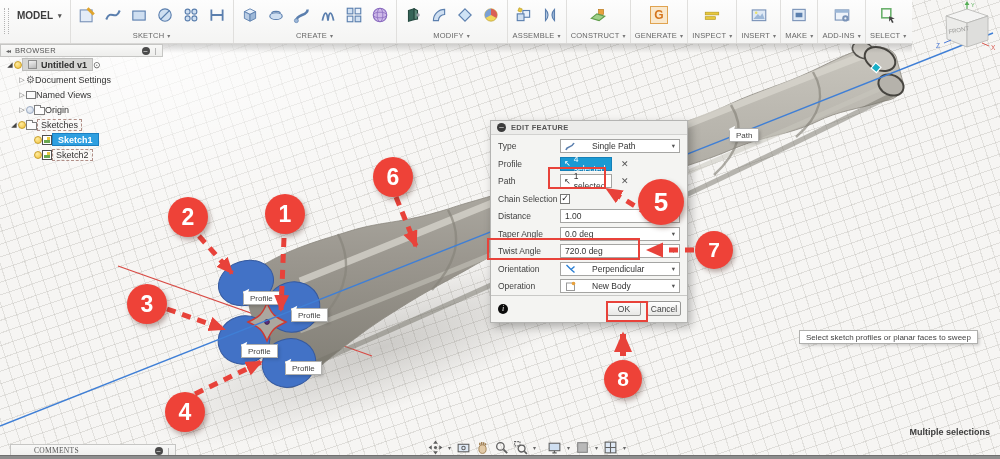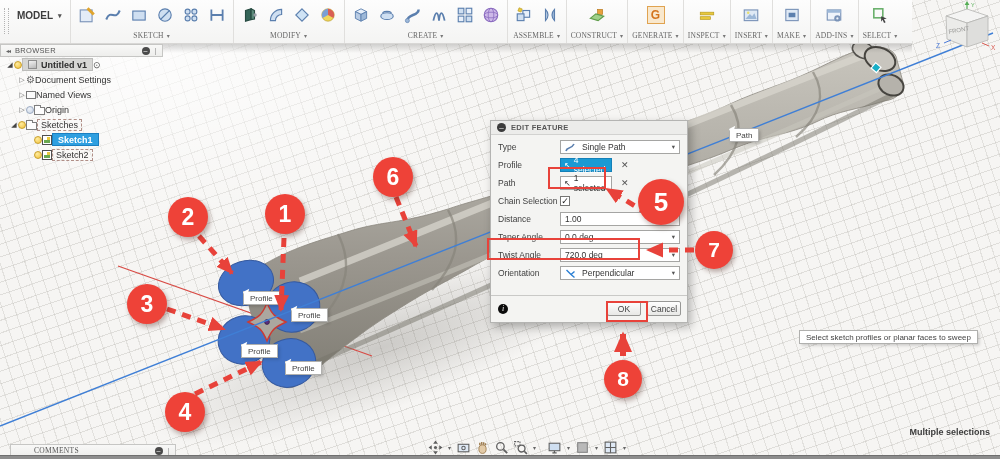--- a/index.html
+++ b/index.html
@@ -20,21 +20,21 @@
 
   
   #toolbar { position:absolute; left:0; top:0; width:912px; height:44px; background:linear-gradient(#fdfdfd,#f4f4f3);
     display:flex; align-items:stretch; z-index:10; border-bottom:1px solid #d8d7d5; }
   .grip { width:5px; height:26px; border-left:1px dotted #b3b3b3; border-right:1px dotted #b3b3b3; margin:8px 2px 0 4px; }
   .model-btn { display:flex; align-items:center; gap:5px; padding:0 8px 12px 6px; font-size:10px; font-weight:bold; color:#3c3c3c; background:none; border:none; }
   .model-btn .caret { font-size:7px; color:#555; }
   .tgroup { display:flex; flex-direction:column; align-items:center; justify-content:space-between; padding:3px 4px 3px; border-left:1px solid #e0dfdd; }
   .ticons { display:flex; gap:2px; align-items:center; }
   .ticon { width:24px; height:24px; display:flex; align-items:center; justify-content:center; }
-  .tlabel { font-size:7.5px; color:#666; display:flex; gap:3px; align-items:center; letter-spacing:.2px;font-family:Liberation Serif, serif; }
+  .tlabel { font-size:7.5px; color:#666; display:flex; gap:3px; align-items:center; letter-spacing:.2px; }
   .tlabel .caret { font-size:6px; color:#777; }
   .gicon { width:18px; height:18px; border:1.5px solid #e0a350; background:#f9e8cd; color:#d4741c; font-weight:bold; font-size:12px; display:flex; align-items:center; justify-content:center; }
 
   
   .panelbar { position:absolute; height:13px; background:linear-gradient(#f8f8f7,#eeeeec); border:1px solid #c6c6c4;
     display:flex; align-items:center; font-size:7.5px; color:#555; padding:0 5px; gap:5px; z-index:8; letter-spacing:.3px; }
   .panelbar .pdot { width:8px; height:8px; border-radius:50%; background:#4a4a4a; color:#fff; font-size:7px; line-height:7px; display:flex; align-items:center; justify-content:center; margin-left:auto; }
   .panelbar .pdiv { color:#999; font-size:8px; }
   .collapse-glyph { font-size:6px; color:#666; letter-spacing:-1px; }
   #btree { position:absolute; left:0; top:57px; z-index:8; font-size:9px; color:#333; }
@@ -63,21 +63,21 @@
 
   
   #dialog { position:absolute; left:490px; top:120px; width:198px; height:203px; background:#f4f4f2; border:1px solid #b4b4b2;
     box-shadow:3px 4px 9px rgba(0,0,0,.28); z-index:9; display:flex; flex-direction:column; }
   .dheader { height:14px; background:#ececea; border-bottom:1px solid #d2d2d0; display:flex; align-items:center; gap:5px; padding:0 6px; }
   .dheader .hdot { width:9px; height:9px; border-radius:50%; background:#3c3c3c; color:#fff; font-size:8px; line-height:8px; display:flex; align-items:center; justify-content:center; }
   .dtitle { font-size:7.5px; font-weight:bold; color:#555; letter-spacing:.3px; }
   .drow { display:flex; align-items:center; height:18px; padding:0 7px; }
   .dlabel { width:62px; font-size:8.5px; color:#3f3f3f; flex:0 0 auto; }
   .dctrl { flex:1; display:flex; align-items:center; }
-  .dropdown, .dinput { flex:1; height:14px; background:#fff; border:1px solid #a5a5a3; display:flex; align-items:center; font-size:8.5px; padding:0 4px; gap:6px; color:#333;text-align:center; }
+  .dropdown, .dinput { flex:1; height:14px; background:#fff; border:1px solid #a5a5a3; display:flex; align-items:center; font-size:8.5px; padding:0 4px; gap:16px; color:#333;text-align:center; }
   .dropdown .caret, .dinput .caret { margin-left:auto; font-size:6.5px; color:#555; }
   .chip { height:14px; width:52px; display:flex; align-items:center; font-size:8.5px; gap:3px; padding:0 3px; }
   .chip.blue { background:#1b9ad3; color:#fff; border:1px solid #1580b8; }
   .chip.white { background:#fff; color:#333; border:1px solid #a5a5a3; }
   .chip .cur { font-size:8px; }
   .clearx { margin-left:9px; color:#555; font-size:9px; }
   .cb { width:10px; height:10px; border:1px solid #767674; background:#fff; font-size:9px; line-height:9px; color:#222; display:flex; align-items:center; justify-content:center; }
   .mi { flex:0 0 auto; display:flex; }
   .dfooter { margin-top:auto; display:flex; align-items:center; padding:5px 6px 6px 7px; border-top:1px solid #c9c9c7; }
   .infodot { width:10px; height:10px; border-radius:50%; background:#0c0c0c; color:#fff; font-size:8px; font-style:italic; font-family:"Liberation Serif", serif; display:flex; align-items:center; justify-content:center; }
@@ -235,53 +235,20 @@
       <div class="tlabel">
         <span>SKETCH</span>
           <span class="caret">▾</span>
       </div>
     </div>
 
     <div class="tgroup">
       <div class="ticons">
         <span class="ticon">
             <svg width="18" height="18" viewBox="0 0 16 16">
-              <path d="M4,4 L9,2.5 V12 L4,13.5 Z" fill="#356558" stroke="#264a40"></path>
-              <path d="M9,2.5 L12,4 V11.5 L9,12 Z" fill="#5b8a7a" stroke="#264a40"></path>
-              <circle cx="12.5" cy="8" r="1.5" fill="#9aa0a8"></circle>
-            </svg>
-          </span>
-        <span class="ticon">
-            <svg width="18" height="18" viewBox="0 0 16 16">
-              <path d="M3,13 A10,10 0 0 1 13,3 L13,7.5 A5.5,5.5 0 0 0 7.5,13 Z" fill="#cfdff1" stroke="#5b7fae"></path>
-            </svg>
-          </span>
-        <span class="ticon">
-            <svg width="18" height="18" viewBox="0 0 16 16">
-              <path d="M8,2.5 L13.5,8 L8,13.5 L2.5,8 Z" fill="#cfe3f5" stroke="#5b7fae"></path>
-            </svg>
-          </span>
-        <span class="ticon">
-            <svg width="18" height="18" viewBox="0 0 16 16">
-              <circle cx="8" cy="8" r="5.5" fill="#f0d75a" stroke="#b89a30" stroke-width="0.6"></circle>
-              <path d="M8,8 L8,2.5 A5.5,5.5 0 0 1 12.8,10.6 Z" fill="#d95f55"></path>
-              <path d="M8,8 L3.2,10.6 A5.5,5.5 0 0 1 8,2.5 Z" fill="#7a9fd4"></path>
-            </svg>
-          </span>
-      </div>
-      <div class="tlabel">
-        <span>MODIFY</span>
-          <span class="caret">▾</span>
-      </div>
-    </div>
-
-    <div class="tgroup">
-      <div class="ticons">
-        <span class="ticon">
-            <svg width="18" height="18" viewBox="0 0 16 16">
               <path d="M3,5 L8,2.5 L13,5 L8,7.5 Z" fill="#e8f0fa" stroke="#5b7fae" stroke-width="0.8"></path>
               <path d="M3,5 L8,7.5 V13.5 L3,11 Z" fill="#b9cce4" stroke="#5b7fae" stroke-width="0.8"></path>
               <path d="M13,5 L8,7.5 V13.5 L13,11 Z" fill="#9db8d8" stroke="#5b7fae" stroke-width="0.8"></path>
             </svg>
           </span>
         <span class="ticon">
             <svg width="18" height="18" viewBox="0 0 16 16">
               <ellipse cx="8" cy="9" rx="5.5" ry="3" fill="#cfdff1" stroke="#5b7fae"></ellipse>
               <path d="M4,6 A5,3 0 0 1 12,6" stroke="#5b7fae" fill="none"></path>
             </svg>
@@ -308,20 +275,53 @@
         <span class="ticon">
             <svg width="18" height="18" viewBox="0 0 16 16">
               <circle cx="8" cy="8" r="6" fill="#cdb8e8" stroke="#8a6bbf"></circle>
               <ellipse cx="8" cy="8" rx="6" ry="2.5" fill="none" stroke="#8a6bbf" stroke-width="0.7"></ellipse>
               <ellipse cx="8" cy="8" rx="2.5" ry="6" fill="none" stroke="#8a6bbf" stroke-width="0.7"></ellipse>
             </svg>
           </span>
       </div>
       <div class="tlabel">
         <span>CREATE</span>
+          <span class="caret">▾</span>
+      </div>
+    </div>
+
+    <div class="tgroup">
+      <div class="ticons">
+        <span class="ticon">
+            <svg width="18" height="18" viewBox="0 0 16 16">
+              <path d="M4,4 L9,2.5 V12 L4,13.5 Z" fill="#356558" stroke="#264a40"></path>
+              <path d="M9,2.5 L12,4 V11.5 L9,12 Z" fill="#5b8a7a" stroke="#264a40"></path>
+              <circle cx="12.5" cy="8" r="1.5" fill="#9aa0a8"></circle>
+            </svg>
+          </span>
+        <span class="ticon">
+            <svg width="18" height="18" viewBox="0 0 16 16">
+              <path d="M3,13 A10,10 0 0 1 13,3 L13,7.5 A5.5,5.5 0 0 0 7.5,13 Z" fill="#cfdff1" stroke="#5b7fae"></path>
+            </svg>
+          </span>
+        <span class="ticon">
+            <svg width="18" height="18" viewBox="0 0 16 16">
+              <path d="M8,2.5 L13.5,8 L8,13.5 L2.5,8 Z" fill="#cfe3f5" stroke="#5b7fae"></path>
+            </svg>
+          </span>
+        <span class="ticon">
+            <svg width="18" height="18" viewBox="0 0 16 16">
+              <circle cx="8" cy="8" r="5.5" fill="#f0d75a" stroke="#b89a30" stroke-width="0.6"></circle>
+              <path d="M8,8 L8,2.5 A5.5,5.5 0 0 1 12.8,10.6 Z" fill="#d95f55"></path>
+              <path d="M8,8 L3.2,10.6 A5.5,5.5 0 0 1 8,2.5 Z" fill="#7a9fd4"></path>
+            </svg>
+          </span>
+      </div>
+      <div class="tlabel">
+        <span>MODIFY</span>
           <span class="caret">▾</span>
       </div>
     </div>
 
     <div class="tgroup">
       <div class="ticons">
         <span class="ticon">
             <svg width="18" height="18" viewBox="0 0 16 16">
               <rect x="7" y="4" width="6" height="6" fill="#e8f0fa" stroke="#5b7fae"></rect>
               <rect x="2" y="7" width="6" height="6" fill="#cfdff1" stroke="#5b7fae"></rect>
@@ -595,20 +595,35 @@
               <svg width="11" height="11" viewBox="0 0 11 11">
                 <path d="M1.5,2 L6,6.5 M6,6.5 L9.5,3.5 M6,6.5 L9.5,9.5" stroke="#2a7fd4" stroke-width="1.4" fill="none"></path>
               </svg>
             </span>
           <span>Perpendicular</span>
           <span class="caret">▾</span>
         </div>
       </div>
     </div>
 
+    <div class="drow">
+      <span class="dlabel">Operation</span>
+      <div class="dctrl">
+        <div class="dropdown">
+          <span class="mi">
+              <svg width="11" height="11" viewBox="0 0 11 11">
+                <rect x="1.5" y="2" width="8" height="7.5" fill="#fff" stroke="#999"></rect>
+                <circle cx="8.5" cy="2.5" r="1.8" fill="#e8a13c"></circle>
+              </svg>
+            </span>
+          <span>New Body</span>
+          <span class="caret">▾</span>
+        </div>
+      </div>
+    </div>
 
     <div class="dfooter">
       <span class="infodot">i</span>
       <button class="btn" id="okbtn">OK</button>
       <button class="btn" id="cancelbtn">Cancel</button>
     </div>
   </div>
 
   <div class="redbox" style="left:548px; top:167px; width:58px; height:22px;"></div>
   <div class="redbox" style="left:487px; top:238px; width:153px; height:22px;"></div>

